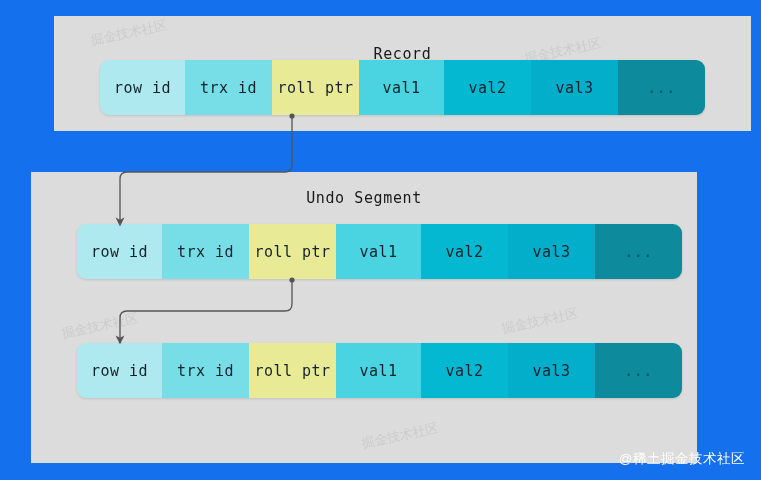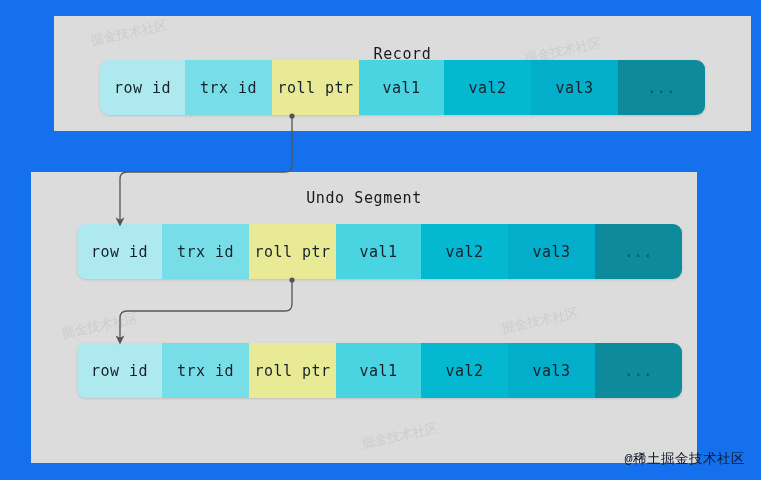--- a/index.html
+++ b/index.html
@@ -104,23 +104,23 @@
     color: rgba(120,120,120,0.16);
     font-size: 13px;
     white-space: nowrap;
     transform: rotate(-12deg);
     user-select: none;
   }
   #wm-main {
     position: absolute;
     right: 16px;
     bottom: 12px;
-    font-family: Liberation Mono, monospace;
+    font-family: Liberation Sans, sans-serif;
     font-size: 13.5px;
-    color: #0f172a;
+    color: #ffffff;
     letter-spacing: 0.5px;
     white-space: nowrap;
   }
 </style>
 </head>
 <body>
 
 <div id="canvas">
 
   <div class="panel" id="panel-record">

